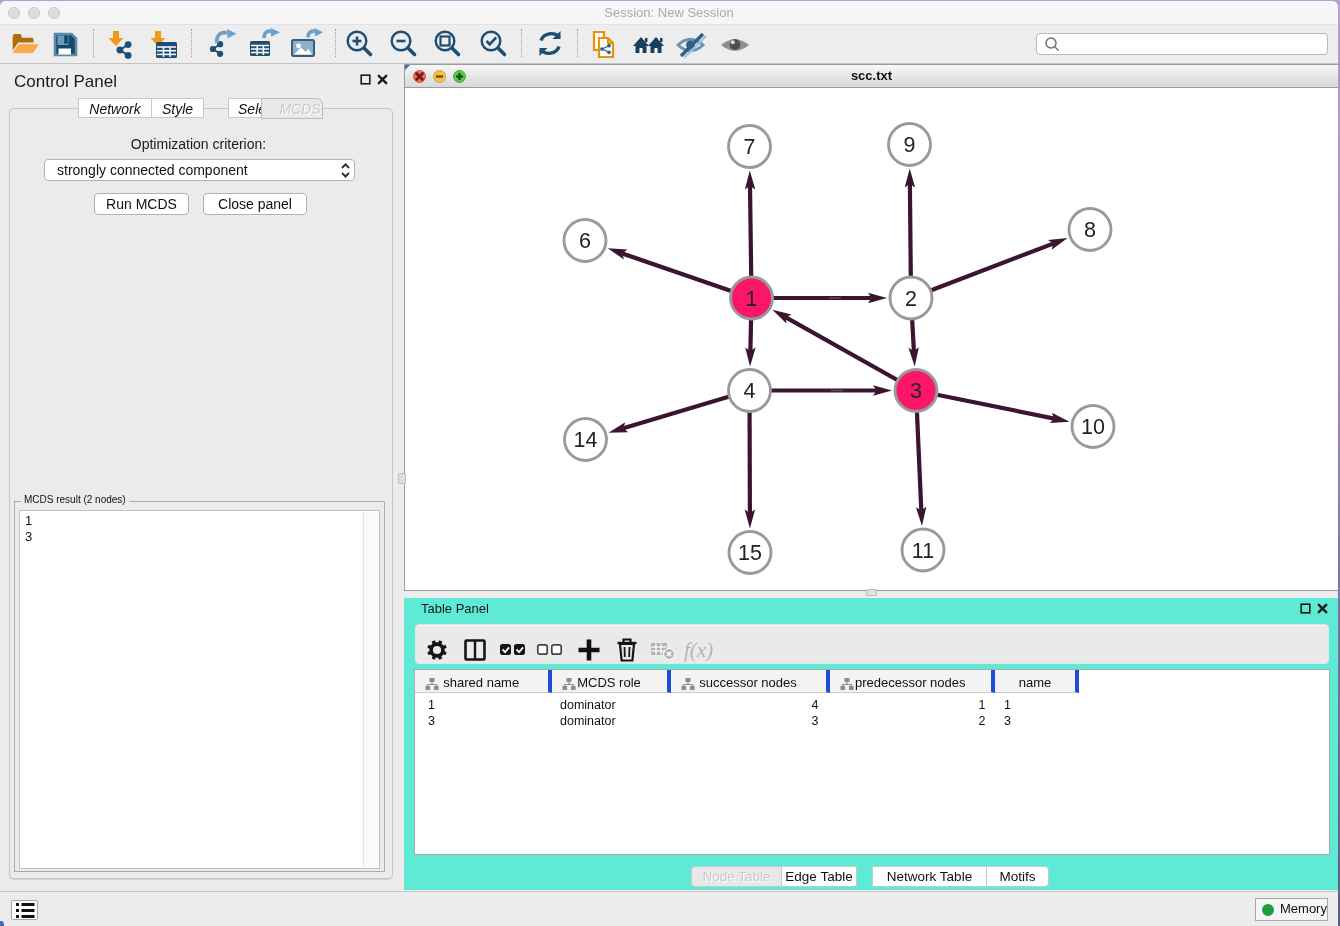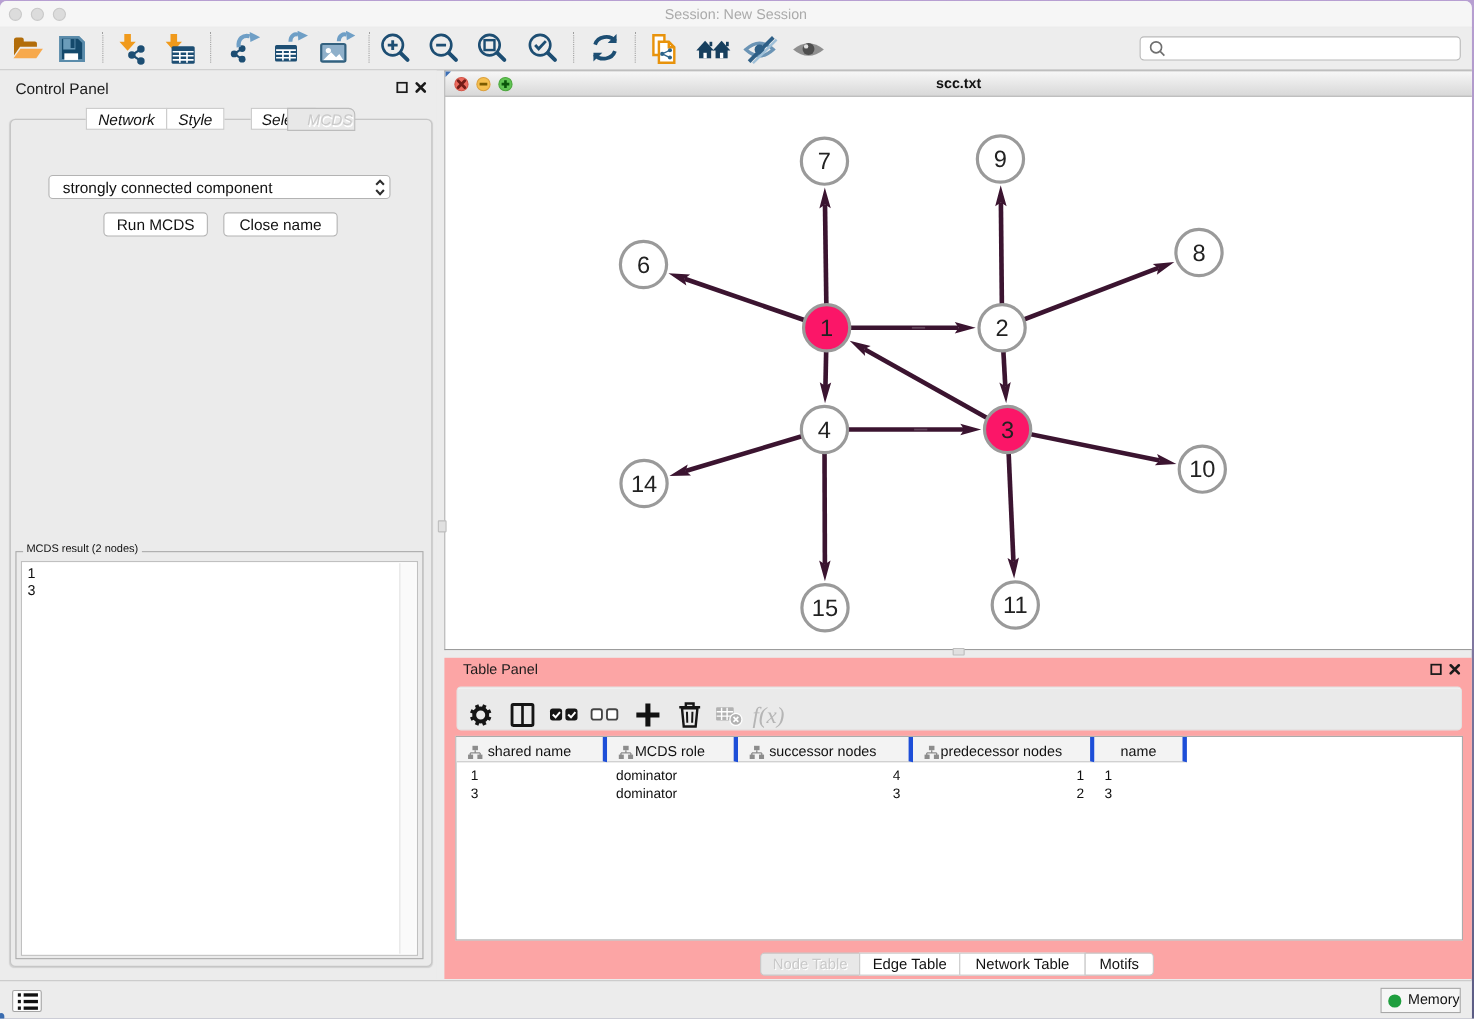--- a/index.html
+++ b/index.html
@@ -8,39 +8,39 @@
 #win{position:absolute;left:0;top:1px;width:1338px;height:925px;background:#ececec;border-radius:6px 6px 0 0;}
 #titlebar{position:absolute;left:0;top:0;width:100%;height:23px;background:#f6f6f6;border-radius:6px 6px 0 0;border-bottom:1px solid #e3e3e3;}
 .tl{position:absolute;top:6px;width:12px;height:12px;border-radius:50%;background:#dcdcdc;border:1px solid #c9c9c9;box-sizing:border-box;}
 #wintitle{position:absolute;top:4px;width:100%;text-align:center;color:#ababab;font-size:13px;}
 #toolbar{position:absolute;left:0;top:24px;width:100%;height:38px;background:#ededed;border-bottom:1px solid #c3c3c3;}
 .sep{position:absolute;top:4px;height:28px;width:0;border-left:1px dotted #9f9f9f;}
 .ticon{position:absolute;top:3px;}
 #search{position:absolute;left:1036px;top:8px;width:290px;height:20px;background:#fff;border:1px solid #b9b9b9;border-radius:4px;}
 
 #cp{position:absolute;left:0;top:63px;width:397px;height:826px;background:#ececec;}
-#cptitle{position:absolute;left:14px;top:8px;font-size:14px;color:#1a1a1a;}
+#cptitle{position:absolute;left:14px;top:8px;font-size:17px;color:#1a1a1a;}
 #cptabs{position:absolute;left:78px;top:34px;height:21px;font-size:14px;}
 .cptab{position:absolute;top:0;height:20px;background:#fff;border:1px solid #c8c8c8;box-sizing:border-box;text-align:center;color:#111;line-height:20px;font-style:italic;}
 #innerpanel{position:absolute;left:9px;top:44px;width:384px;height:771px;background:#ebebeb;border:1px solid #c6c6c6;border-radius:5px;box-shadow:0 1px 1px rgba(0,0,0,0.12);box-sizing:border-box;}
 #optlabel{position:absolute;left:0;top:72px;width:100%;text-align:center;font-size:14px;color:#1a1a1a;}
 #combo{position:absolute;left:44px;top:95px;width:311px;height:22px;background:#fff;border:1px solid #b3b3b3;border-radius:4px;box-sizing:border-box;font-size:14px;color:#111;line-height:20px;}
 .btn{position:absolute;top:129px;height:22px;background:#fff;border:1px solid #b3b3b3;border-radius:4px;box-sizing:border-box;font-size:14px;color:#111;text-align:center;line-height:20px;}
 #fieldset{position:absolute;left:14px;top:437px;width:371px;height:371px;border:1px solid #ababab;box-sizing:border-box;}
 #fslabel{position:absolute;left:6px;top:-8px;background:#ebebeb;padding:0 3px;font-size:10px;color:#111;}
 #fslist{position:absolute;left:4px;top:8px;width:361px;height:359px;background:#fff;border:1px solid #c0c0c0;box-sizing:border-box;font-size:13px;color:#111;}
 #fssb{position:absolute;right:1px;top:1px;width:14px;height:355px;background:#fafafa;border-left:1px solid #e3e3e3;}
 
 #netframe{position:absolute;left:404px;top:63px;width:934px;height:527px;border:1px solid #9c9c9c;border-right:none;box-sizing:border-box;background:#fff;}
 #nettb{position:absolute;left:0;top:0;width:100%;height:22px;background:linear-gradient(#f7f7f7,#d8d8d8);border-bottom:1px solid #9c9c9c;}
 #nettitle{position:absolute;top:3px;width:100%;text-align:center;font-size:13px;font-weight:bold;color:#111;}
 .fl{position:absolute;top:5px;width:13px;height:13px;border-radius:50%;box-sizing:border-box;}
 #netcontent{position:absolute;left:0;top:23px;width:933px;height:502px;background:#fff;}
 
-#tp{position:absolute;left:404px;top:597px;width:934px;height:292px;background:#fca5a5;}
+#tp{position:absolute;left:404px;top:597px;width:934px;height:292px;background:#5eead4;}
 #tptitle{position:absolute;left:17px;top:3px;font-size:13px;color:#1a1a1a;}
 #tptoolbar{position:absolute;left:11px;top:26px;width:914px;height:40px;background:#eaeaea;border:1px solid #e4e4e4;border-radius:4px;box-sizing:border-box;box-shadow:inset 0 1px 0 #f5f5f5;}
 #tbl{position:absolute;left:10px;top:71px;width:916px;height:186px;background:#fff;border:1px solid #ababab;box-sizing:border-box;}
 .hcell{position:absolute;top:0;height:23px;background:#f3f3f3;border-right:4px solid #1d4ed8;border-bottom:1px solid #c9c9c9;box-sizing:border-box;font-size:13px;color:#111;text-align:center;line-height:26px;}
 .tcell{position:absolute;font-size:12.5px;color:#111;height:17px;line-height:17px;}
 #tptabs{position:absolute;left:287px;top:268px;height:22px;font-size:13.5px;}
 .tptab{position:absolute;top:0;height:21px;background:#fff;border:1px solid #c8c8c8;box-sizing:border-box;text-align:center;color:#111;line-height:20px;}
 
 #statusbar{position:absolute;left:0;top:890px;width:100%;height:36px;background:#ececec;border-top:1px solid #c9c9c9;}
 #listbtn{position:absolute;left:11px;top:8px;width:27px;height:20px;background:#fdfdfd;border:1px solid #a5a5a5;border-radius:2px;box-sizing:border-box;}
@@ -187,26 +187,27 @@
       <svg width="11" height="11" viewBox="0 0 11 11" style="position:absolute;left:377px;top:10px" xmlns="http://www.w3.org/2000/svg">
         <path d="M1.8,1.8 L9.2,9.2 M9.2,1.8 L1.8,9.2" stroke="#1a1a1a" stroke-width="2.4" stroke-linecap="round"></path>
       </svg>
     <div id="innerpanel"></div>
     <div id="cptabs">
       <div class="cptab" style="left:0;width:74px;">Network</div>
       <div class="cptab" style="left:73px;width:53px;">Style</div>
       <div class="cptab" style="left:138px;width:59px;margin-left:12px;">Select</div>
       <div class="cptab" style="left:183px;width:62px;height:21px;background:#e8e8e8;border-color:#bcbcbc;border-radius:0 6px 0 0;color:#c9c9c9;text-shadow:1px 1px 0 #fff;padding-left:16px;">MCDS</div>
     </div>
+    <div id="optlabel">Optimization criterion:</div>
     <div id="combo"><span style="padding-left:12px;">strongly connected component</span><svg width="11" height="17" viewBox="0 0 11 17" style="position:absolute;right:3px;top:2px" xmlns="http://www.w3.org/2000/svg">
           <path d="M2,6 L5.5,2.3 L9,6" stroke="#2d2d2d" stroke-width="1.9" fill="none"></path>
           <path d="M2,10.8 L5.5,14.5 L9,10.8" stroke="#2d2d2d" stroke-width="1.9" fill="none"></path>
         </svg></div>
     <div class="btn" style="left:94px;width:95px;">Run MCDS</div>
-    <div class="btn" style="left:203px;width:104px;">Close name</div>
+    <div class="btn" style="left:203px;width:104px;">Close panel</div>
     <div id="fieldset">
       <div id="fslabel">MCDS result (2 nodes)</div>
       <div id="fslist">
           <div style="padding:2px 0 0 5px;line-height:16px;">1<br>3</div>
           <div id="fssb"></div>
         </div>
     </div>
   </div>
   <div id="netframe">
     <div id="nettb">
@@ -375,21 +376,21 @@
         <div class="tcell" style="left:414.5px;top:26.5px;width:156px;text-align:right;">1</div>
         <div class="tcell" style="left:589px;top:26.5px;">1</div>
         <div class="tcell" style="left:13px;top:42.5px;">3</div>
         <div class="tcell" style="left:145px;top:42.5px;">dominator</div>
         <div class="tcell" style="left:255.5px;top:42.5px;width:148px;text-align:right;">3</div>
         <div class="tcell" style="left:414.5px;top:42.5px;width:156px;text-align:right;">2</div>
         <div class="tcell" style="left:589px;top:42.5px;">3</div>
     </div>
     <div id="tptabs">
       <div class="tptab" style="left:0;width:91px;background:#e8e8e8;border-radius:4px 0 0 4px;color:#c9c9c9;text-shadow:1px 1px 0 #fff;">Node Table</div>
-      <div class="tptab" style="left:90px;width:92px;">Edge Table</div>
+      <div class="tptab" style="left:90px;width:76px;">Edge Table</div>
       <div class="tptab" style="left:181px;width:115px;">Network Table</div>
       <div class="tptab" style="left:295px;width:63px;border-radius:0 4px 4px 0;">Motifs</div>
     </div>
   </div>
   <div class="abs" style="left:398px;top:472px;width:6px;height:9px;background:#e0e0e0;border:1px solid #bdbdbd;border-radius:1px;"></div>
     <div class="abs" style="left:866px;top:588px;width:9px;height:5px;background:#e0e0e0;border:1px solid #bdbdbd;border-radius:1px;"></div>
     <div id="statusbar">
     <div id="listbtn">
         <svg width="19" height="17" viewBox="0 0 19 17" style="position:absolute;left:4px;top:1px" xmlns="http://www.w3.org/2000/svg">
           <rect x="0" y="1" width="3" height="3" fill="#111"></rect>

